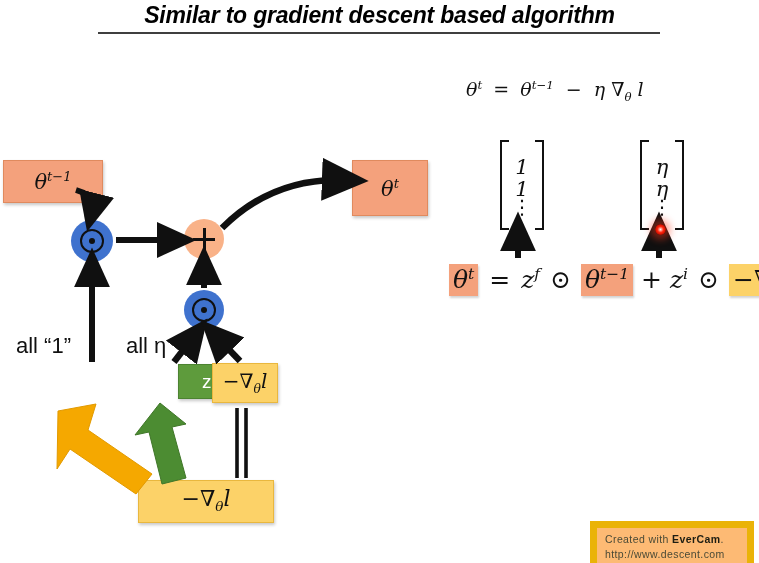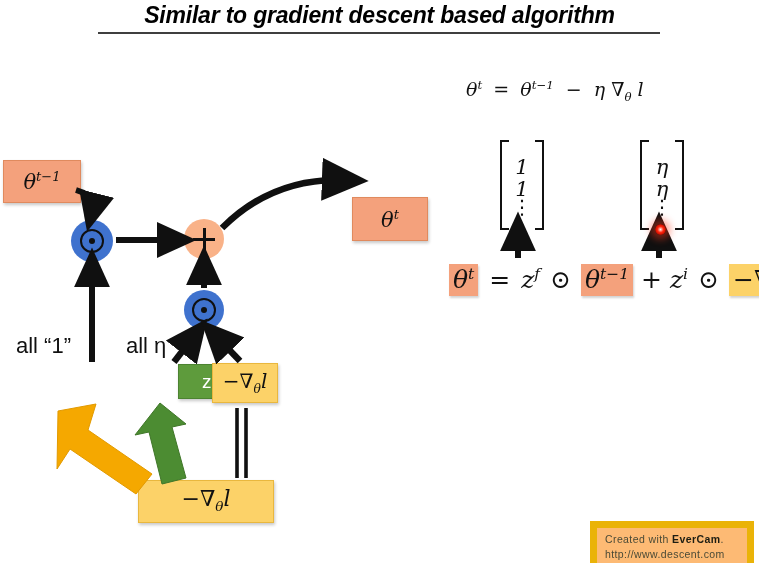--- a/index.html
+++ b/index.html
@@ -249,25 +249,25 @@
     <span class="op" style="margin:0 3px;">=</span>
     <span><span>z</span><sup>f</sup></span>
     <span class="op" style="margin:0 2px;">⊙</span>
     <span class="hl hl-salmon"><span>θ</span><sup>t−1</sup></span>
     <span class="op">+</span>
     <span><span>z</span><sup>i</sup></span>
     <span class="op" style="margin:0 2px;">⊙</span>
     <span class="hl hl-yellow"><span class="op">−</span><span class="op">∇</span></span>
   </div>
 
-  <div class="box box-salmon" style="left:3px; top:160px; width:78px; height:43px;">
+  <div class="box box-salmon" style="left:3px; top:160px; width:100px; height:43px;">
     <span class="math" style="font-size:21px;"><span>θ</span><sup>t−1</sup></span>
   </div>
 
-  <div class="box box-salmon" style="left:352px; top:160px; width:76px; height:44px;margin-top:37px;">
+  <div class="box box-salmon" style="left:352px; top:160px; width:76px; height:56px;">
     <span class="math" style="font-size:21px;"><span>θ</span><sup>t</sup></span>
   </div>
 
 
   <div class="box box-green" style="left:138px; top:364px; width:60px; height:35px;margin-left:40px;">
     <span style="font-family:'Liberation Sans',sans-serif; font-size:19px;"><span>z</span><sup style="font-style:normal">i</sup></span>
   </div>
 
   <div class="box box-yellow" style="left:212px; top:363px; width:66px; height:40px;">
     <span class="math" style="font-size:20px;"><span class="op">−</span><span class="op">∇</span><sub>θ</sub><span>l</span></span>

